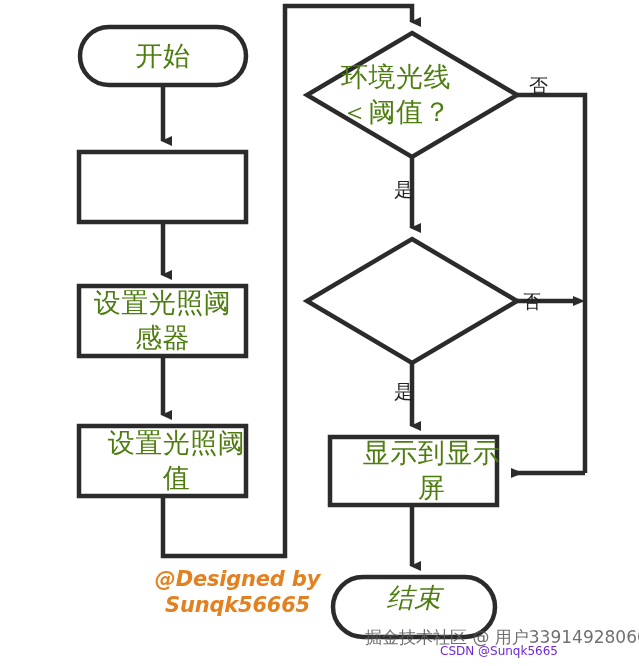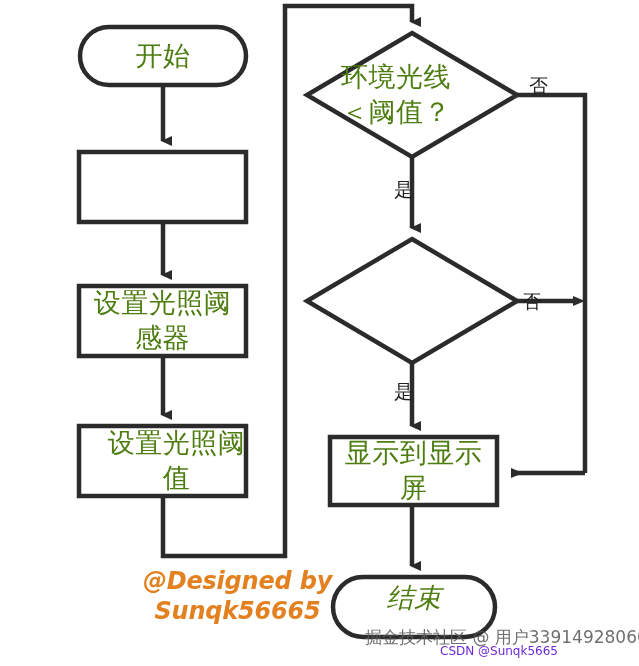--- a/index.html
+++ b/index.html
@@ -44,21 +44,21 @@
     font-family: "Liberation Serif", "DejaVu Serif", serif;
     font-size: 19px;
     line-height: 1;
   }
   .wm-orange {
     position: absolute;
     color: #e3801f;
     font-family: "DejaVu Sans", "Liberation Sans", sans-serif;
     font-style: italic;
     font-weight: bold;
-    font-size: 24px;
+    font-size: 21px;
     line-height: 1.25;
     text-align: center;
     white-space: pre-line;
     letter-spacing: -0.2px;
   }
   .wm-gray-1 {
     position: absolute;
     color: #5c5c5c;
     font-family: "DejaVu Sans", "Liberation Sans", sans-serif;
     font-size: 17px;
@@ -142,21 +142,21 @@
   <div class="node-label" style="left:79px; top:286px; width:167px; height:70px;">设置光照阈
 感器</div>
 
   <div class="node-label" style="left:93px; top:426px; width:167px; height:70px;">设置光照阈
 值</div>
 
   <div class="node-label" style="left:316px; top:58px; width:160px; height:74px;">环境光线
 ＜阈值？</div>
 
 
-  <div class="node-label" style="left:330px; top:437px; width:167px; height:68px;">显示到显示
+  <div class="node-label" style="left:348px; top:437px; width:167px; height:68px;">显示到显示
 屏</div>
 
   <div class="node-label" style="left:333px; top:568px; width:162px; height:60px;font-style:italic;">结束</div>
 
   <div class="edge-label" style="left:529px; top:76px;">否</div>
 
   <div class="edge-label" style="left:394px; top:180px;">是</div>
 
   <div class="edge-label" style="left:522px; top:292px;">否</div>
 

